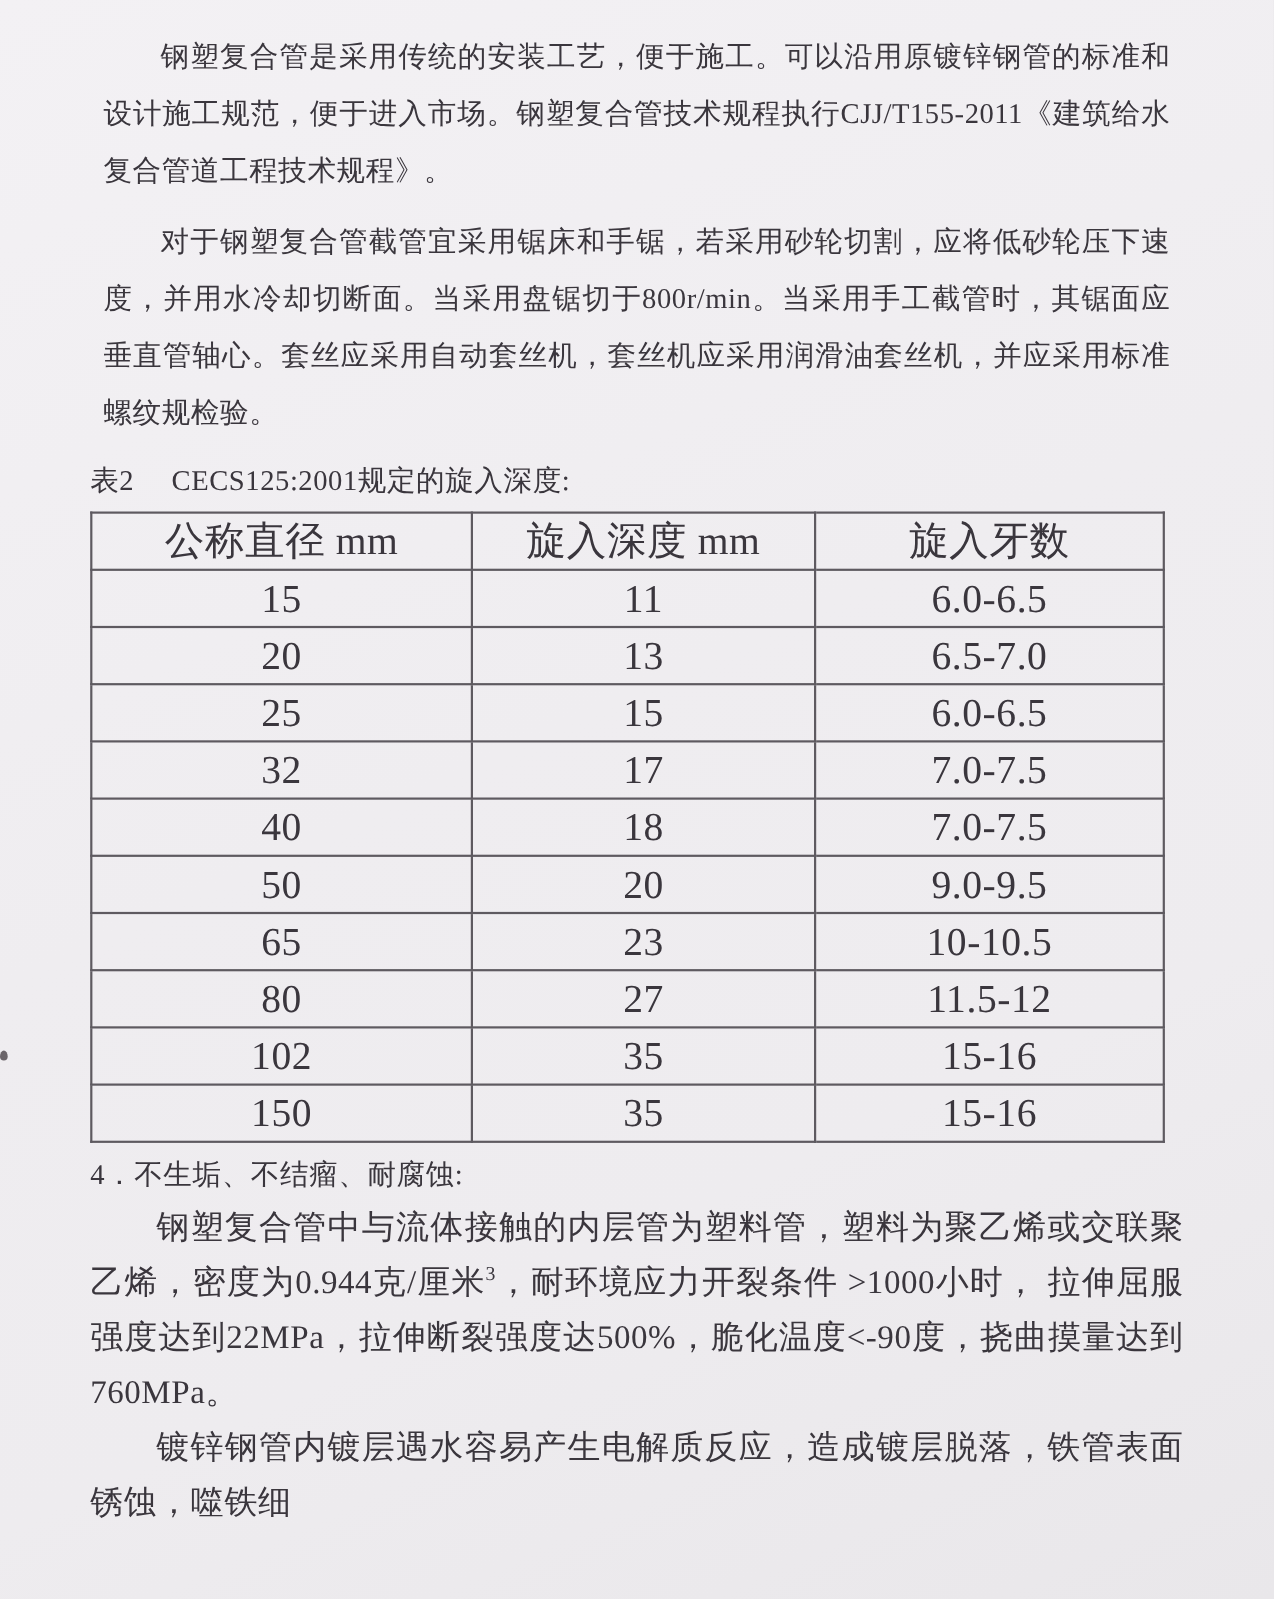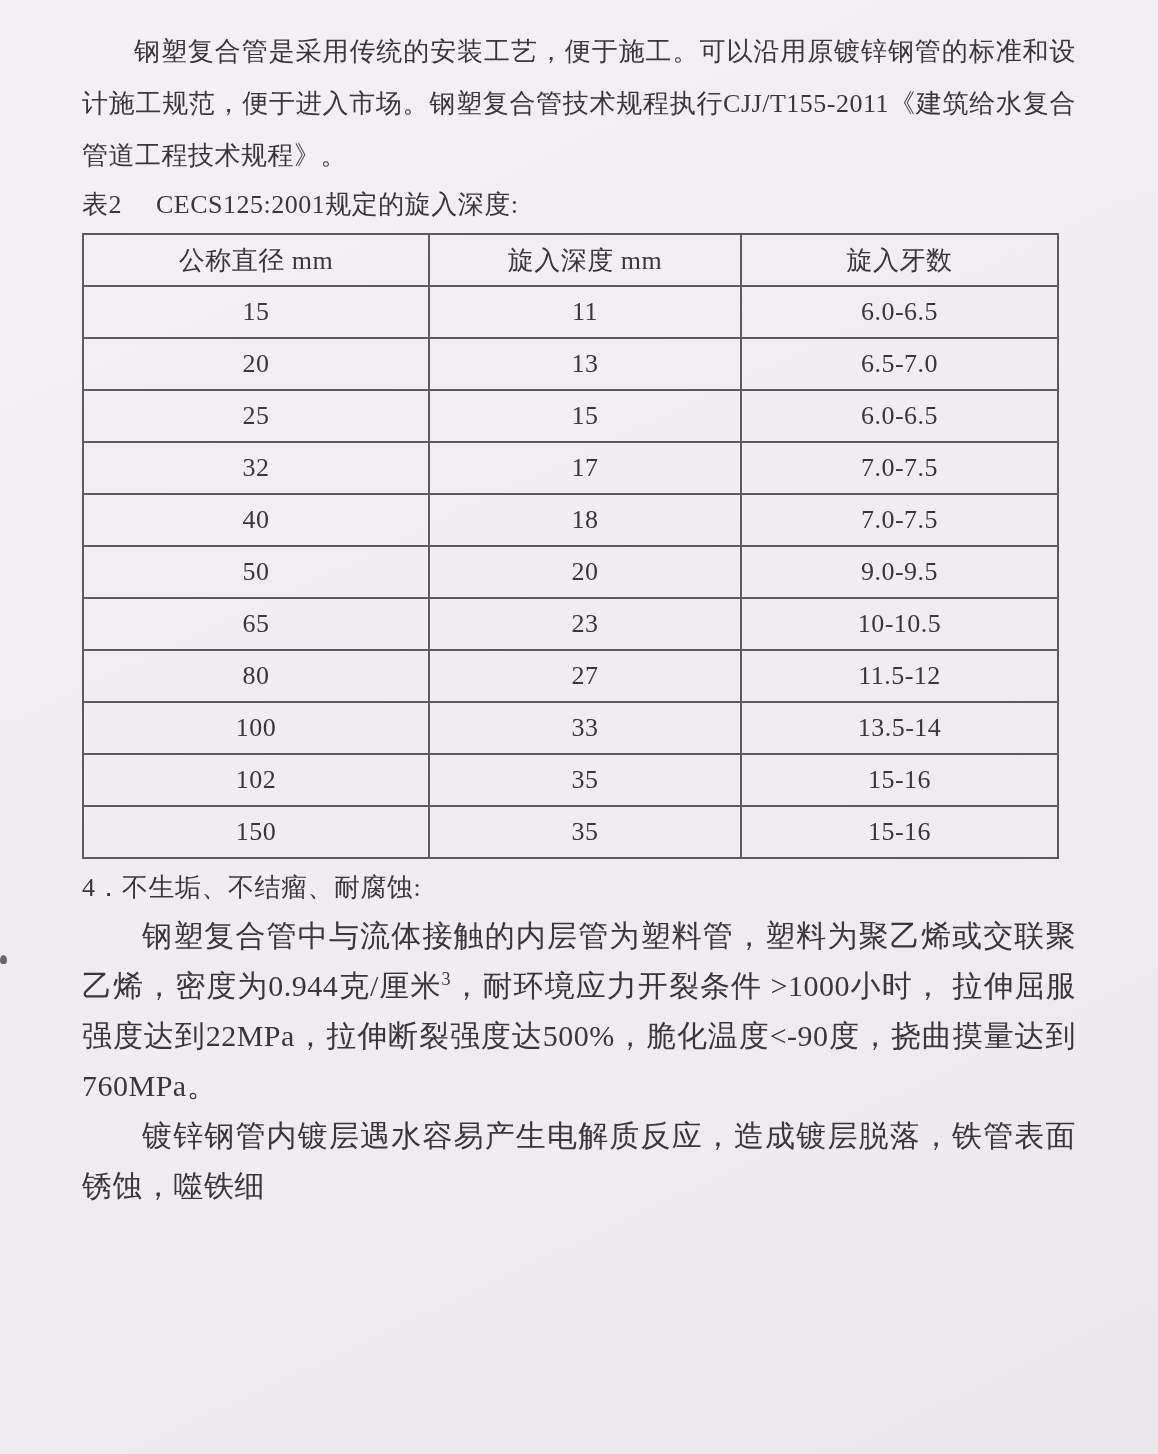--- a/index.html
+++ b/index.html
@@ -16,21 +16,21 @@
     background: linear-gradient(155deg, #f3f1f4 0%, #efedf0 45%, #eeecef 70%, #e9e7ea 100%);
     color: #3a363d;
   }
   .content {
     position: absolute;
     left: 82px;
     top: 0;
     width: 994px;
   }
   .body-para {
-    margin: 0;
+    margin: 12px;
     font-size: 26px;
     line-height: 52px;
     text-align: justify;
     text-indent: 2em;
     letter-spacing: 0.5px;
   }
   .first-para { margin-top: 26px; }
   .caption-line {
     margin: 0;
     font-size: 26px;
@@ -43,21 +43,21 @@
     border-collapse: collapse;
     width: 975px;
     margin-top: 5px;
     table-layout: fixed;
   }
   table.depth-table th,
   table.depth-table td {
     border: 2px solid #5e5a60;
     text-align: center;
     font-weight: normal;
-    font-size: 26px;
+    font-size: 36px;
     padding: 0;
     letter-spacing: 0.5px;
   }
   table.depth-table th { height: 50px; }
   table.depth-table td { height: 50px; margin-top: 48px; }
   col.c1 { width: 346px; }
   col.c2 { width: 312px; }
   col.c3 { width: 317px; }
   .item-line {
     margin: 6px 0 0 0;
@@ -92,20 +92,21 @@
 </head>
 <body>
 
 <div class="page">
   <div class="scan-speck"></div>
 
   <div class="content">
 
     <p class="body-para first-para">钢塑复合管是采用传统的安装工艺，便于施工。可以沿用原镀锌钢管的标准和设计施工规范，便于进入市场。钢塑复合管技术规程执行CJJ/T155-2011《建筑给水复合管道工程技术规程》。</p>
 
+    <p class="body-para">对于钢塑复合管截管宜采用锯床和手锯，若采用砂轮切割，应将低砂轮压下速度，并用水冷却切断面。当采用盘锯切于800r/min。当采用手工截管时，其锯面应垂直管轴心。套丝应采用自动套丝机，套丝机应采用润滑油套丝机，并应采用标准螺纹规检验。</p>
 
 
     <p class="caption-line"><span>表2</span><span class="caption-title">CECS125:2001规定的旋入深度:</span></p>
 
     <table class="depth-table">
       <colgroup>
           <col class="c1">
           <col class="c2">
           <col class="c3">
         </colgroup>
@@ -151,25 +152,20 @@
             <td>65</td>
             <td>23</td>
             <td>10-10.5</td>
           </tr>
           <tr>
             <td>80</td>
             <td>27</td>
             <td>11.5-12</td>
           </tr>
           <tr>
-            <td>100</td>
-            <td>33</td>
-            <td>13.5-14</td>
-          </tr>
-          <tr>
             <td>102</td>
             <td>35</td>
             <td>15-16</td>
           </tr>
           <tr>
             <td>150</td>
             <td>35</td>
             <td>15-16</td>
           </tr>
         </tbody>

